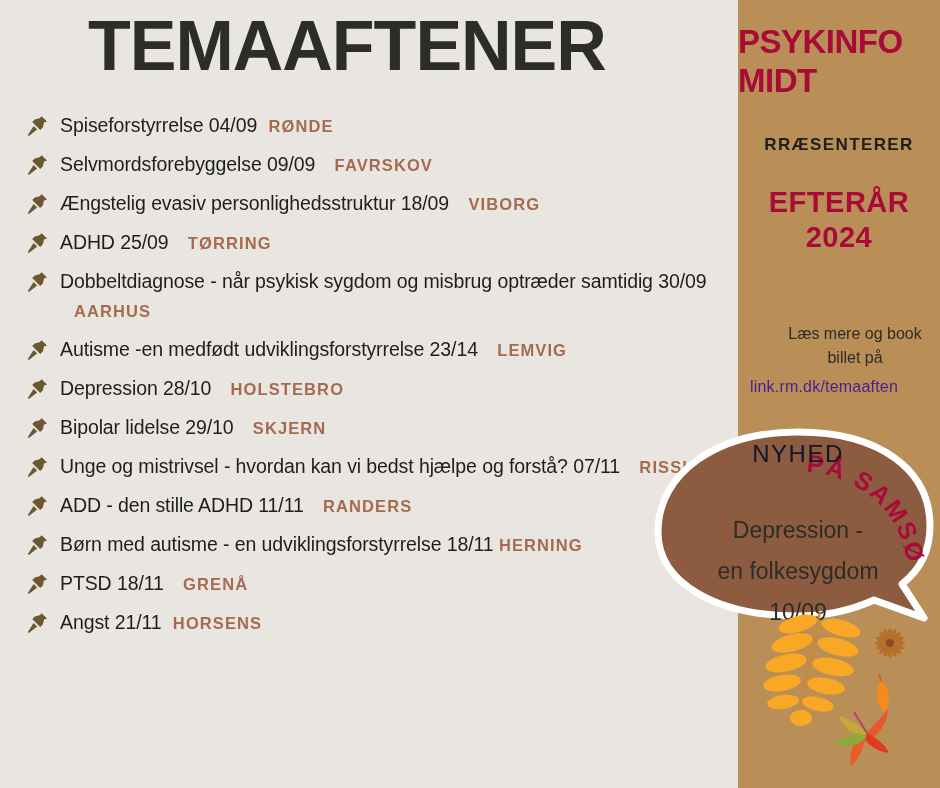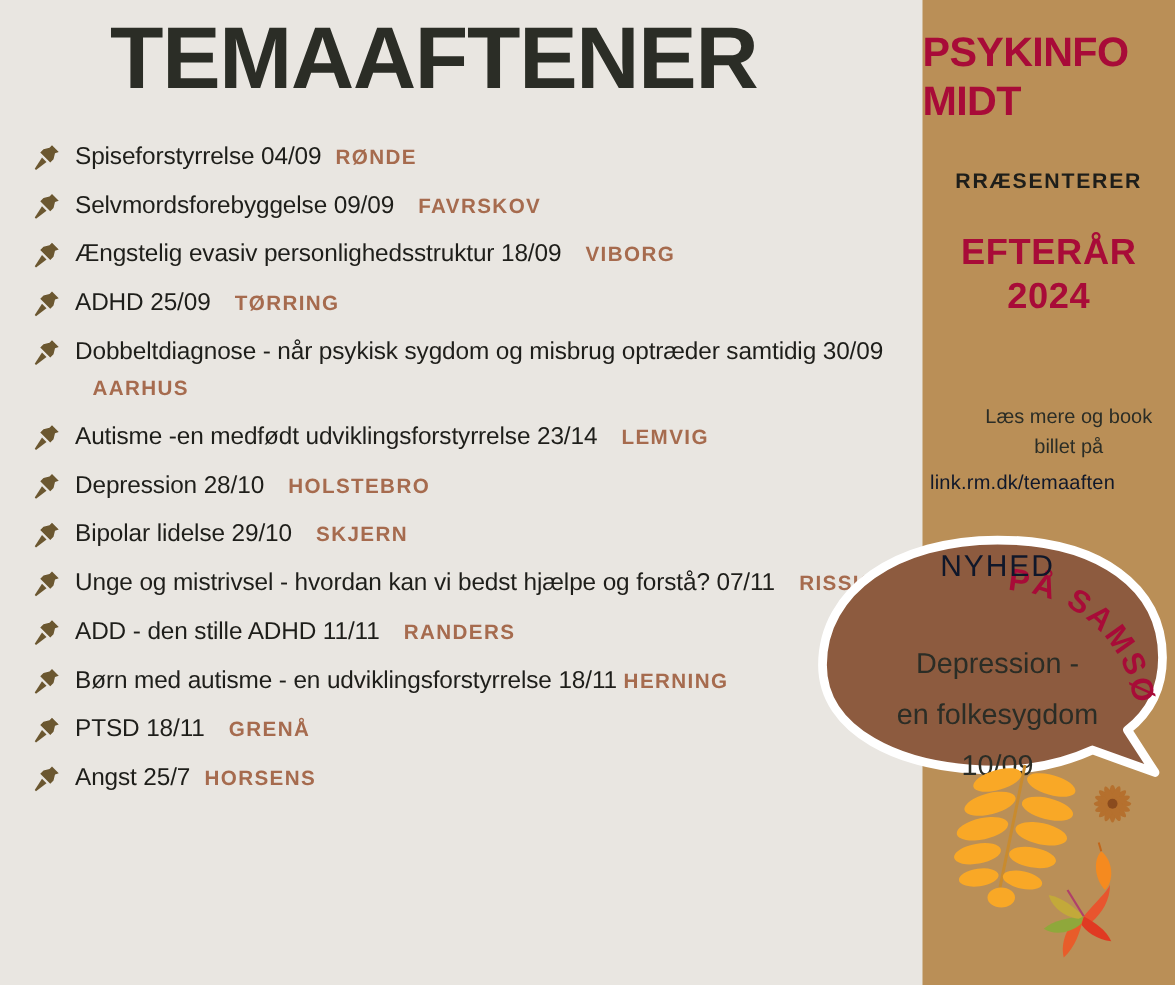--- a/index.html
+++ b/index.html
@@ -52,22 +52,22 @@
   .sb-readmore{
     position:absolute;top:322px;left:0;width:202px;
     text-align:center;
     color:#2B2D26;
     font-size:16px;
     line-height:24px;
     padding-left:16px;
   }
   .sb-link{
     position:absolute;top:378px;left:0;width:160px;
-    text-align:center;
-    color:#0f172a;
+    text-align:right;
+    color:#4c1d95;
     font-size:16px;
     letter-spacing:0.2px;
   }
 
   
   .title{
     position:absolute;top:4px;left:88px;
     color:#2B2D26;
     font-size:70px;
     font-weight:bold;
@@ -303,21 +303,21 @@
       </div>
       <div class="item">
         <span class="pin">
           <svg width="26" height="26" viewBox="0 0 26 26" xmlns="http://www.w3.org/2000/svg">
             <g fill="#6B5730">
               <path d="M17.6 3.2 l5.4 5.4 -3.0 1.0 -1.2 4.8 -2.6 2.6 -8.0 -8.0 2.6 -2.6 4.8 -1.2 Z"></path>
               <path d="M9.6 13.0 l3.6 3.6 -8.4 6.4 -1.0 -1.0 Z"></path>
             </g>
           </svg>
         </span>
-        <div class="item-text gap1"><span> Angst 25/7 </span><span class="loc">HORSENS</span></div>
+        <div class="item-text gap1"><span> Angst 21/11 </span><span class="loc">HORSENS</span></div>
       </div>
     </div>
 
   <div class="sidebar">
     <div class="sb-brand">
       <div>PSYKINFO</div>
       <div>MIDT</div>
     </div>
     <div class="sb-presents">RRÆSENTERER</div>
     <div class="sb-season">

